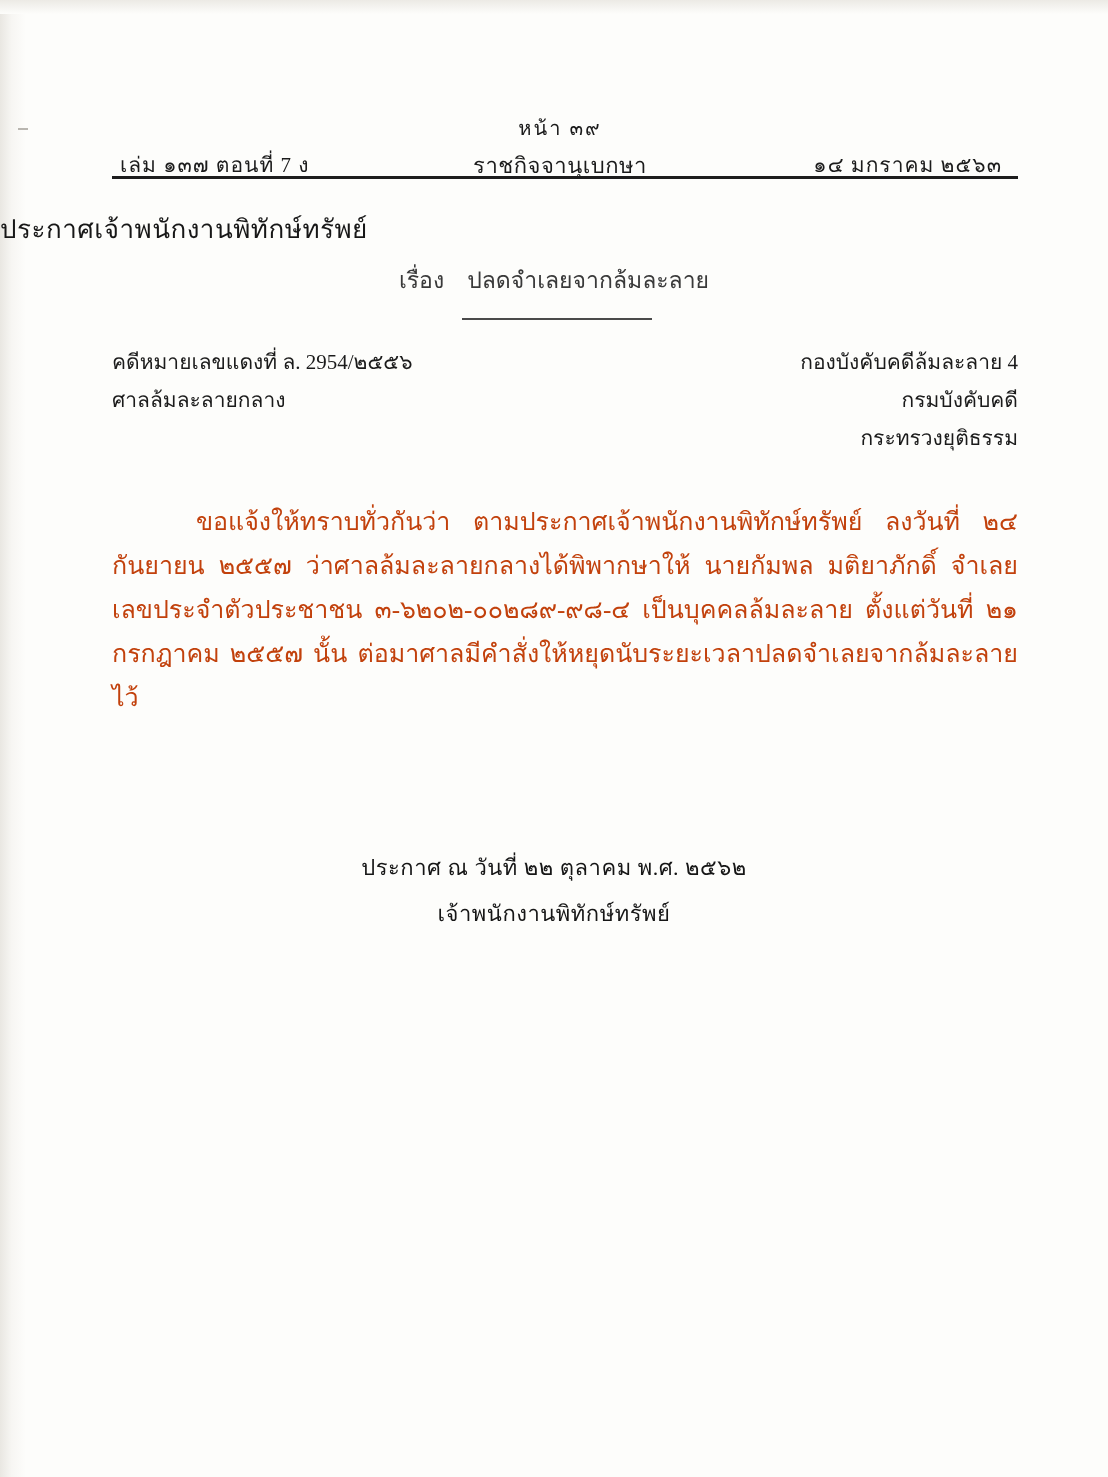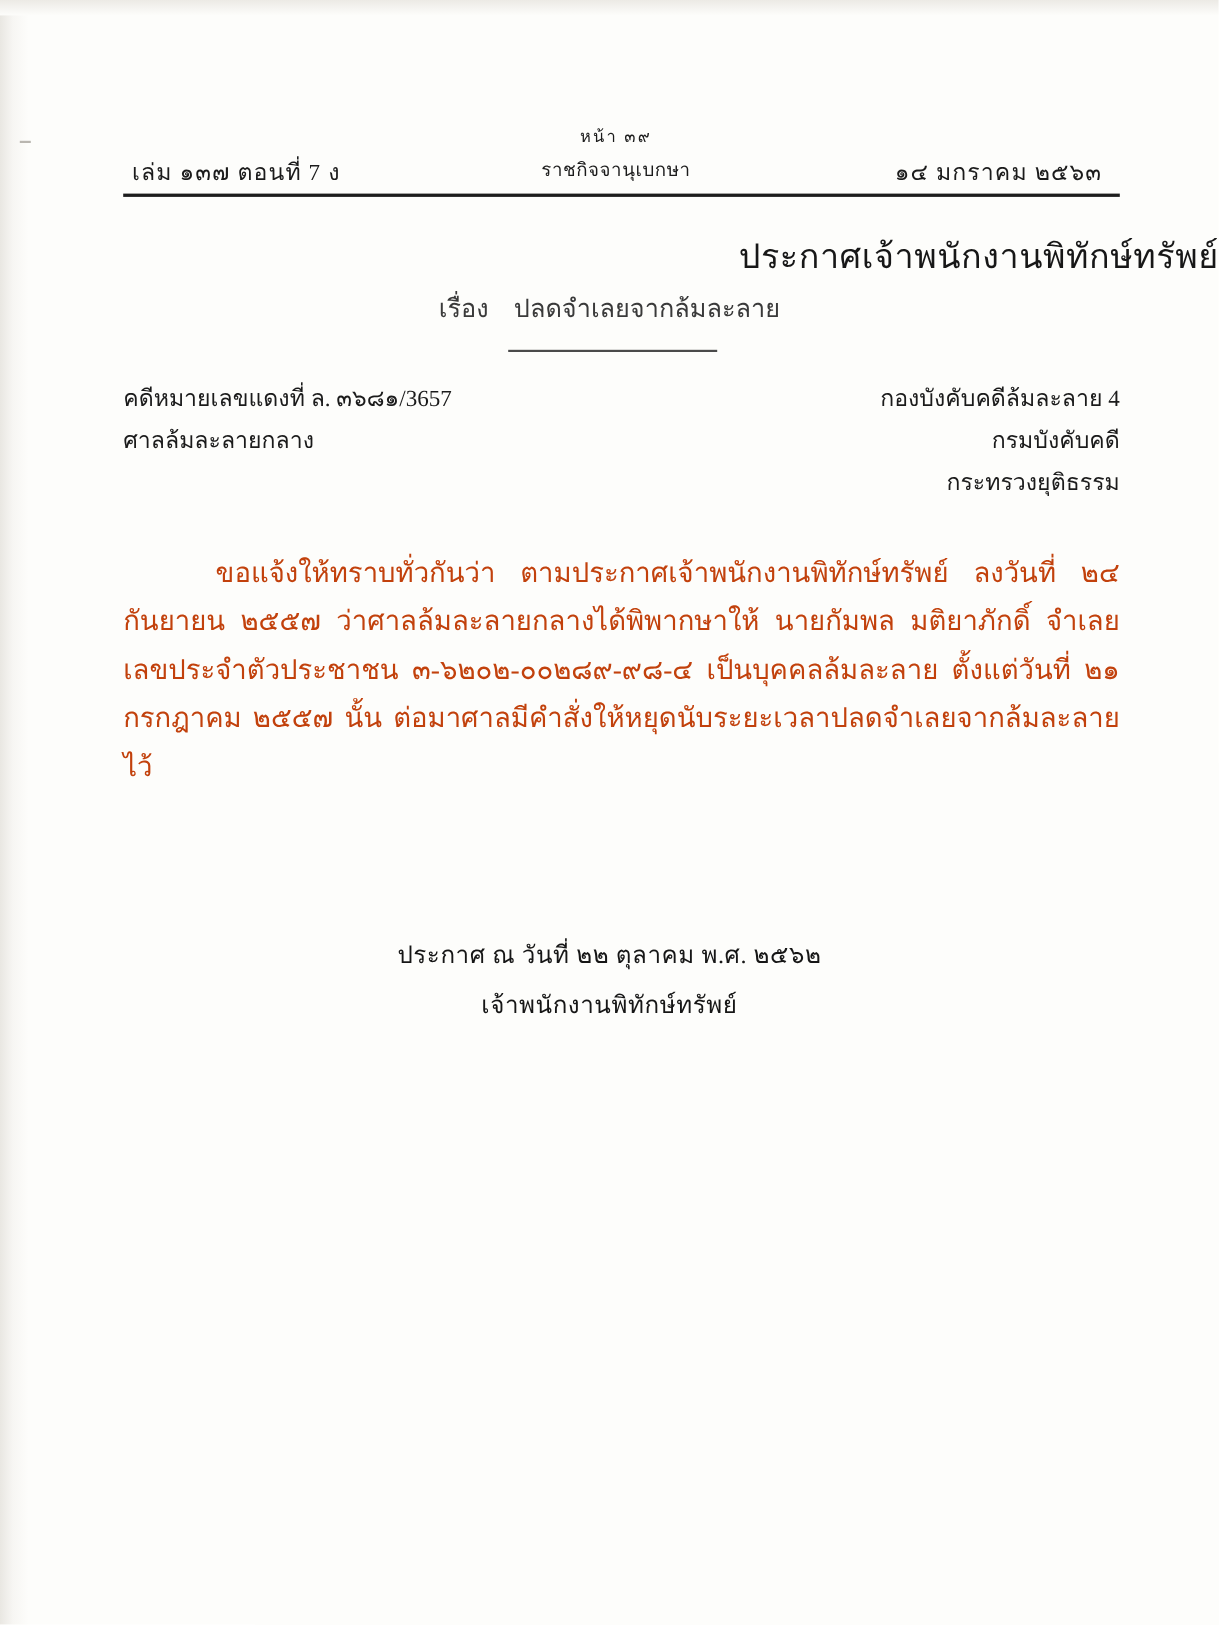--- a/index.html
+++ b/index.html
@@ -45,64 +45,64 @@
   
   .header {
     position: absolute;
     left: 110px;
     top: 112px;
     width: 900px;
     color: #1b1b1b;
   }
   .header-page-no {
     text-align: center;
-    font-size: 15px;
+    font-size: 20px;
     letter-spacing: 2px;
     margin-bottom: 4px;
   }
   .header-row {
     position: relative;
     height: 30px;
   }
   .header-left {
     position: absolute;
     left: 10px; top: 0;
     font-size: 21px;
     letter-spacing: 1px;
     white-space: nowrap;
   }
   .header-center {
     position: absolute;
     left: 0; right: 0; top: 0;
     text-align: center;
-    font-size: 17px;
+    font-size: 22px;
     letter-spacing: 0.5px;
   }
   .header-right {
     position: absolute;
     right: 8px; top: 0;
     font-size: 21px;
     letter-spacing: 1px;
     white-space: nowrap;
   }
   .header-rule {
     position: absolute;
     left: 112px;
     top: 176px;
     width: 906px;
     height: 3px;
     background: #1d1d1d;
   }
   
   .title-main {
     position: absolute;
-    left: 0; right: 0;
+    left: 0; right: 16px;
     top: 208px;
-    text-align: right;
-    font-size: 31px;
+    text-align: left;
+    font-size: 26px;
     color: #171717;
     letter-spacing: 0.5px;
   }
   .title-sub {
     position: absolute;
     left: 0; right: 0;
     top: 262px;
     text-align: center;
     font-size: 23px;
     color: #3a3a3a;
@@ -194,21 +194,21 @@
     <div class="title-main">ประกาศเจ้าพนักงานพิทักษ์ทรัพย์</div>
     <div class="title-sub">
       <span>เรื่อง</span>
       &nbsp;&nbsp;
       <span>ปลดจำเลยจากล้มละลาย</span>
     </div>
     <div class="title-rule"></div>
 
     <div class="meta">
       <div class="meta-row">
-        <div class="meta-left">คดีหมายเลขแดงที่ ล. ๓๖๘๑/3657</div>
+        <div class="meta-left">คดีหมายเลขแดงที่ ล. 2954/๒๕๕๖</div>
         <div class="meta-right">กองบังคับคดีล้มละลาย 4</div>
       </div>
       <div class="meta-row">
         <div class="meta-left">ศาลล้มละลายกลาง</div>
         <div class="meta-right">กรมบังคับคดี</div>
       </div>
       <div class="meta-row">
         <div class="meta-right">กระทรวงยุติธรรม</div>
       </div>
     </div>

